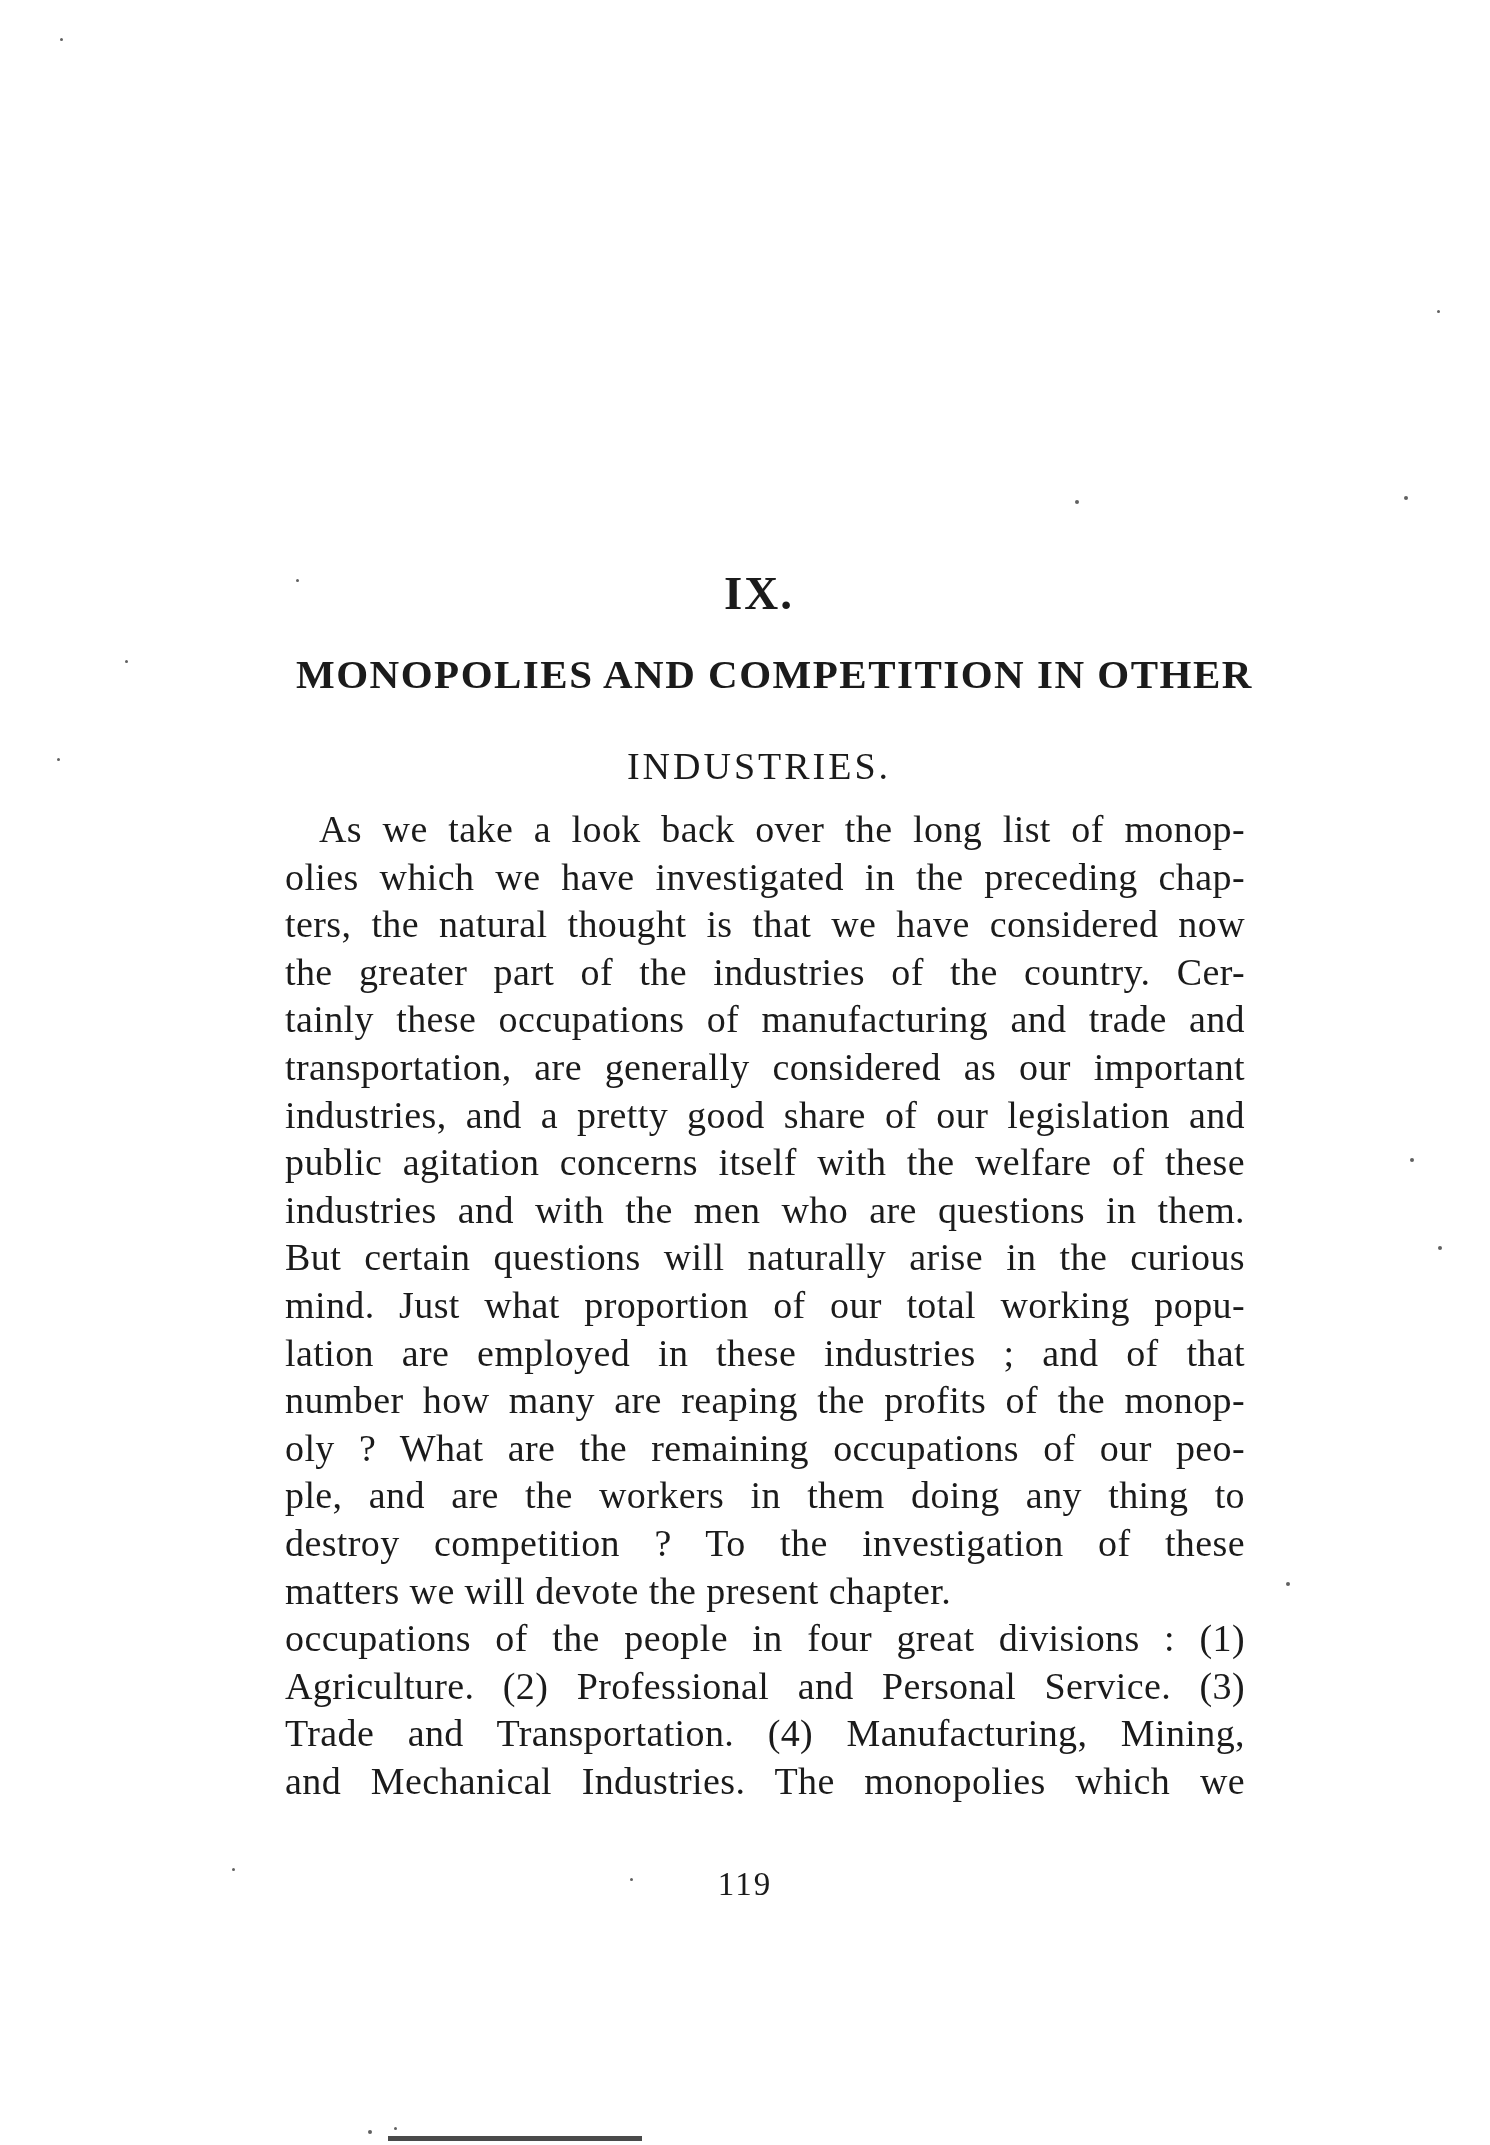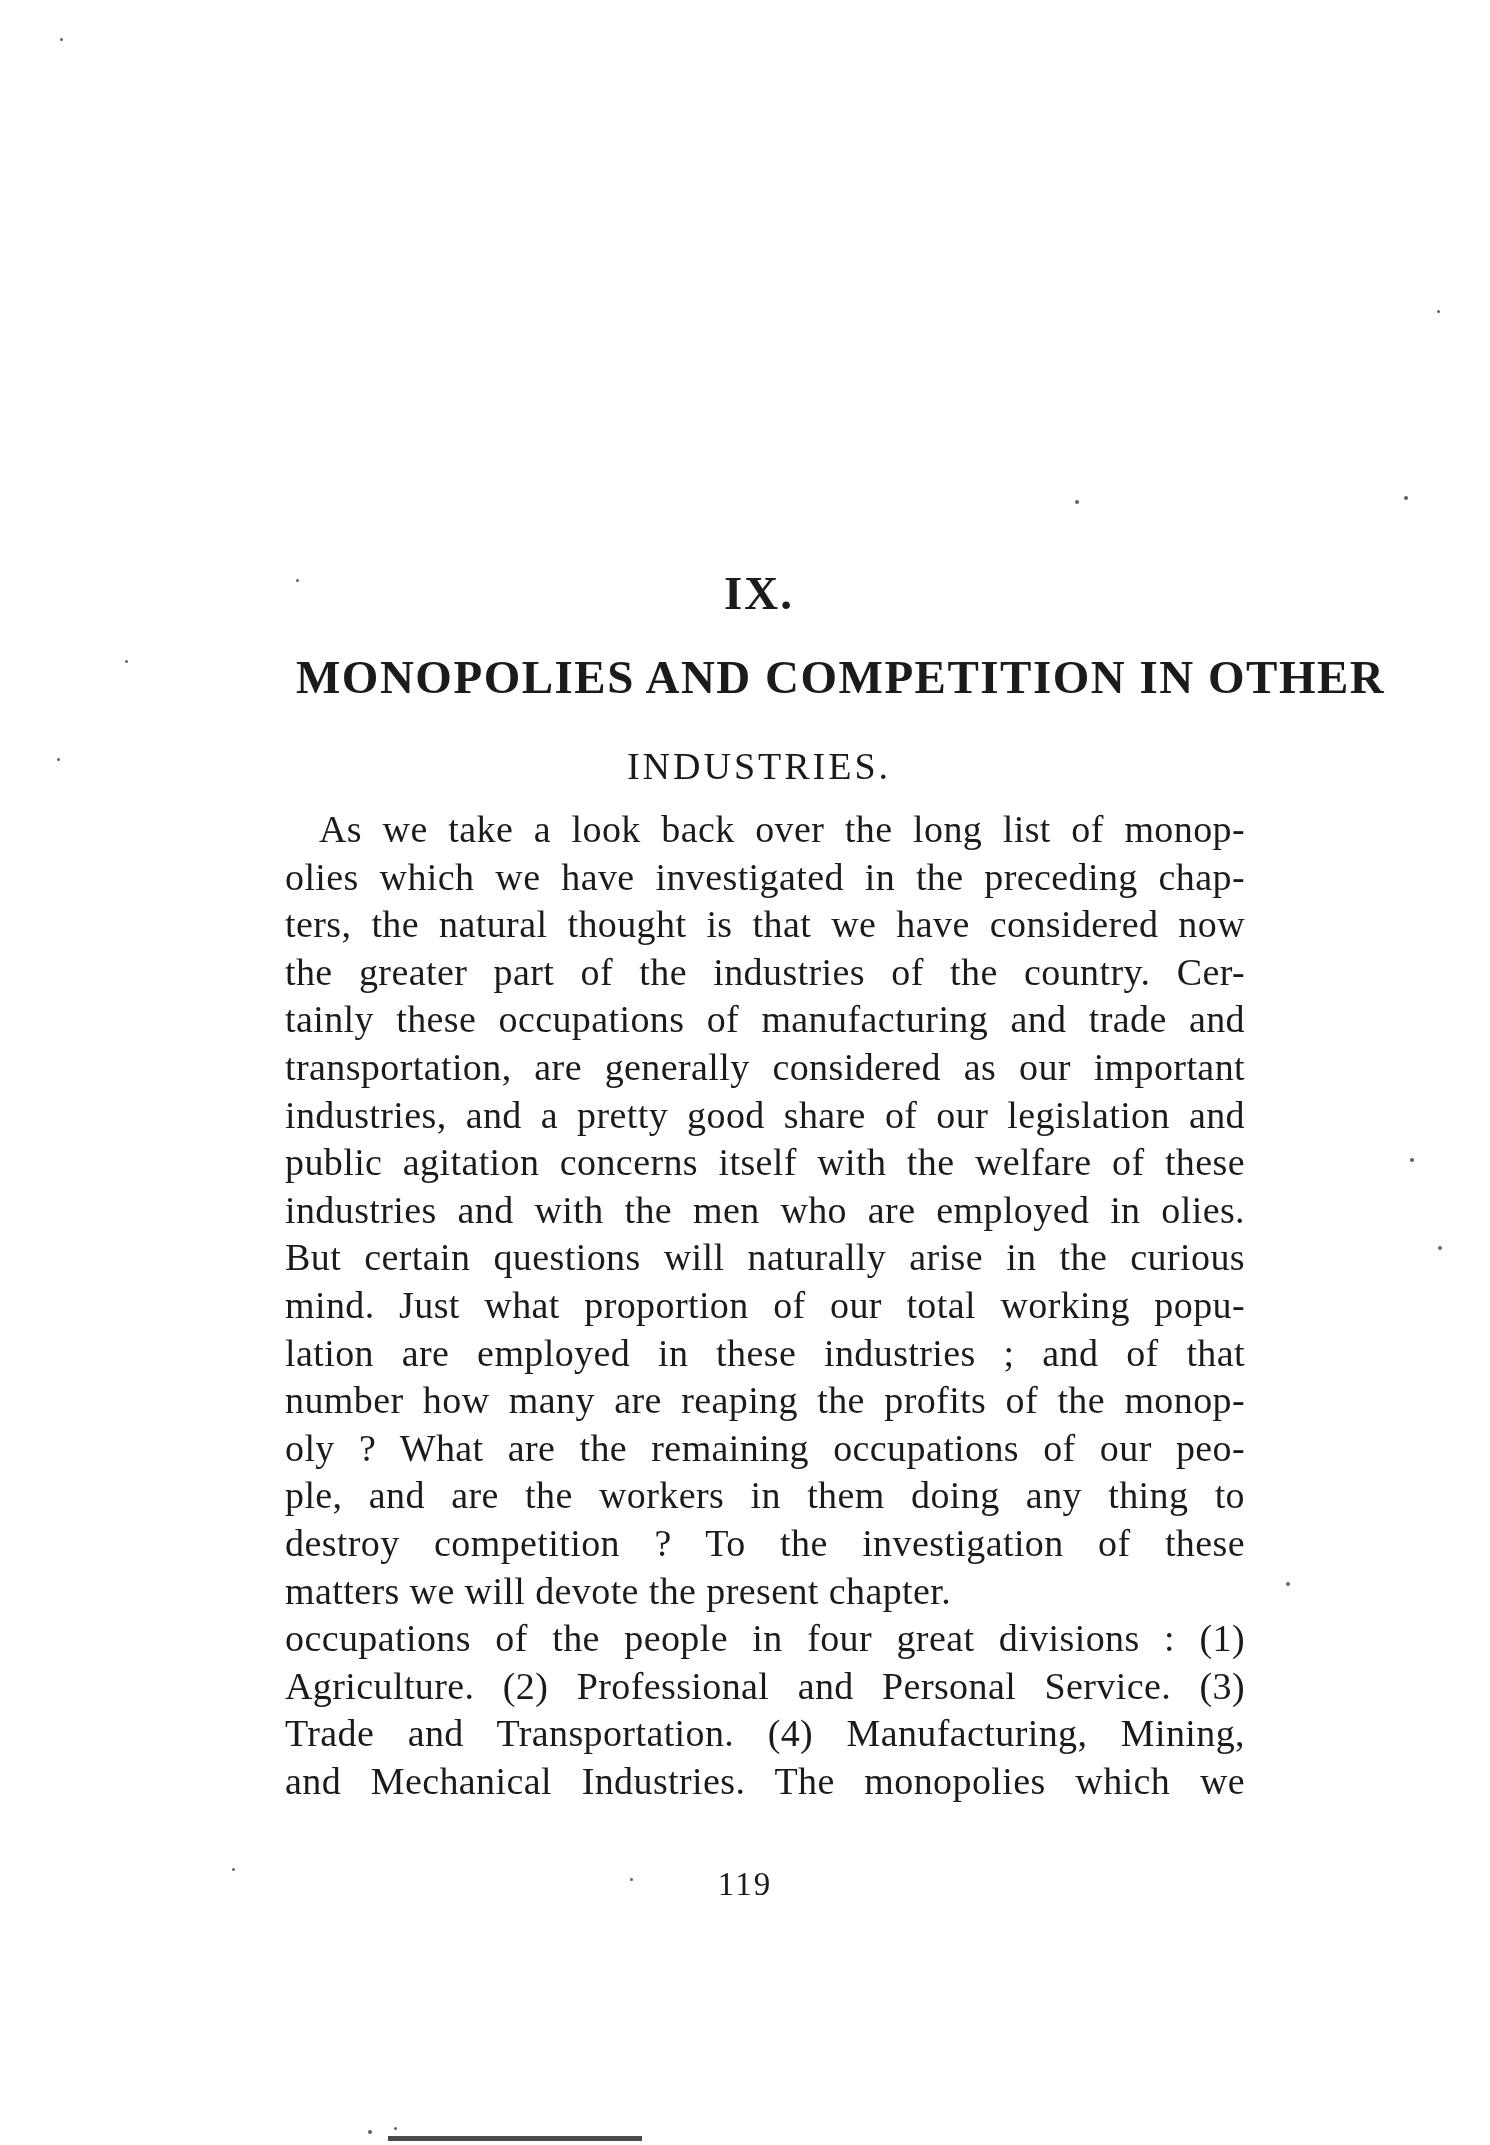--- a/index.html
+++ b/index.html
@@ -26,21 +26,21 @@
     text-align: center;
     font-size: 47px;
     font-weight: 700;
     letter-spacing: 2px;
   }
   .chapter-title-line1 {
     position: absolute;
     top: 650px;
     left: 296px;
     width: 896px;
-    font-size: 47px;
+    font-size: 41px;
     font-weight: 700;
     letter-spacing: 1.5px;
     text-align: justify;
     text-align-last: justify;
     white-space: nowrap;
   }
   .chapter-title-line2 {
     position: absolute;
     top: 744px;
     left: 0;
@@ -104,21 +104,21 @@
 
   <div class="body-text" id="body-text">
       <div class="line indent">As we take a look back over the long list of monop-</div>
       <div class="line">olies which we have investigated in the preceding chap-</div>
       <div class="line">ters, the natural thought is that we have considered now</div>
       <div class="line">the greater part of the industries of the country. Cer-</div>
       <div class="line">tainly these occupations of manufacturing and trade and</div>
       <div class="line">transportation, are generally considered as our important</div>
       <div class="line">industries, and a pretty good share of our legislation and</div>
       <div class="line">public agitation concerns itself with the welfare of these</div>
-      <div class="line">industries and with the men who are employed in olies.</div>
+      <div class="line">industries and with the men who are questions in them.</div>
       <div class="line">But certain questions will naturally arise in the curious</div>
       <div class="line">mind. Just what proportion of our total working popu-</div>
       <div class="line">lation are employed in these industries ; and of that</div>
       <div class="line">number how many are reaping the profits of the monop-</div>
       <div class="line">oly ? What are the remaining occupations of our peo-</div>
       <div class="line">ple, and are the workers in them doing any thing to</div>
       <div class="line">destroy competition ? To the investigation of these</div>
       <div class="line no-just">matters we will devote the present chapter.</div>
       <div class="line">occupations of the people in four great divisions : (1)</div>
       <div class="line">Agriculture. (2) Professional and Personal Service. (3)</div>

